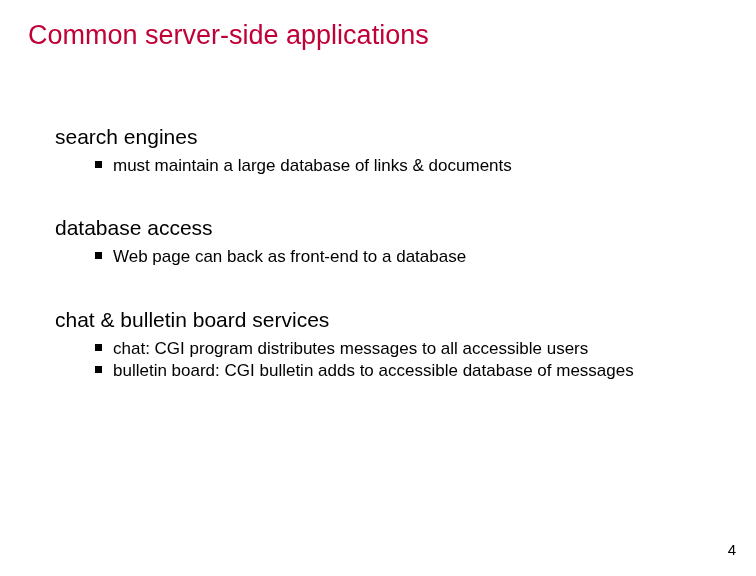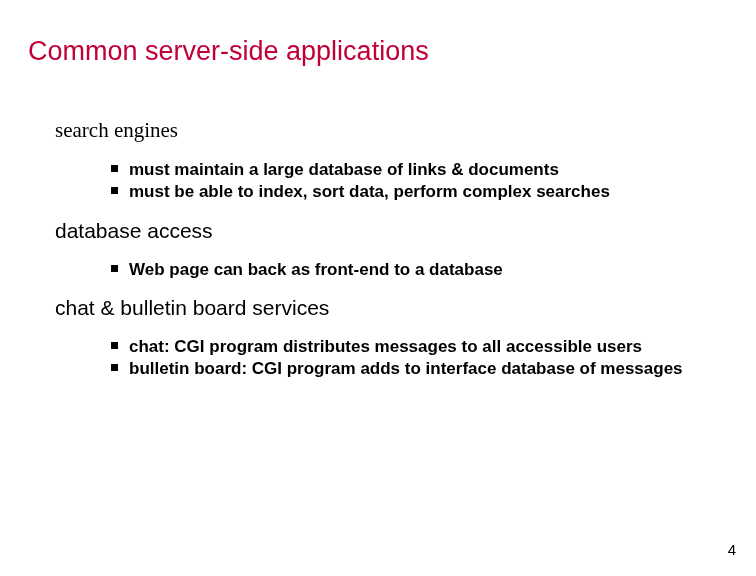--- a/index.html
+++ b/index.html
@@ -14,46 +14,44 @@
   }
   .slide {
     position: relative;
     width: 756px;
     height: 576px;
     box-sizing: border-box;
   }
   .title {
     position: absolute;
     left: 28px;
-    top: 36px;
+    top: 20px;
     font-size: 27px;
     color: #c10038;
     letter-spacing: 0px;
   }
   .body {
     position: absolute;
     left: 55px;
     top: 110px;
     width: 660px;
   }
   .section-heading {
     font-size: 21px;
     color: #000;
-    margin-top: 10px;
+    margin-top: 40px;
     margin-bottom: 6px;
   }
   .section-heading.first {
-    margin-top: 8px;
-    font-family: Liberation Serif, serif;
+    margin-top: 15px;
   }
   .bullets {
-    margin: 16px;
+    margin: 0;
     padding: 0 0 0 40px;
     list-style: none;
-    font-weight: bold;
   }
   .bullets li {
     position: relative;
     font-size: 17px;
     line-height: 1.25;
     padding-left: 18px;
     margin: 1px 0;
   }
   .bullets li::before {
     content: "";
@@ -77,31 +75,30 @@
 
 <div class="slide">
 
   <div class="title">Common server-side applications</div>
 
   <div class="body">
 
     <div class="section-heading first">search engines</div>
     <ul class="bullets">
       <li>must maintain a large database of links &amp; documents</li>
-      <li>must be able to index, sort data, perform complex searches</li>
     </ul>
 
     <div class="section-heading">database access</div>
     <ul class="bullets">
       <li>Web page can back as front-end to a database</li>
     </ul>
 
     <div class="section-heading">chat &amp; bulletin board services</div>
     <ul class="bullets">
       <li>chat: CGI program distributes messages to all accessible users</li>
-      <li>bulletin board: CGI program adds to interface database of messages</li>
+      <li>bulletin board: CGI bulletin adds to accessible database of messages</li>
     </ul>
 
   </div>
 
   <div class="page-num">4</div>
 
 </div>
 
 </body></html>

